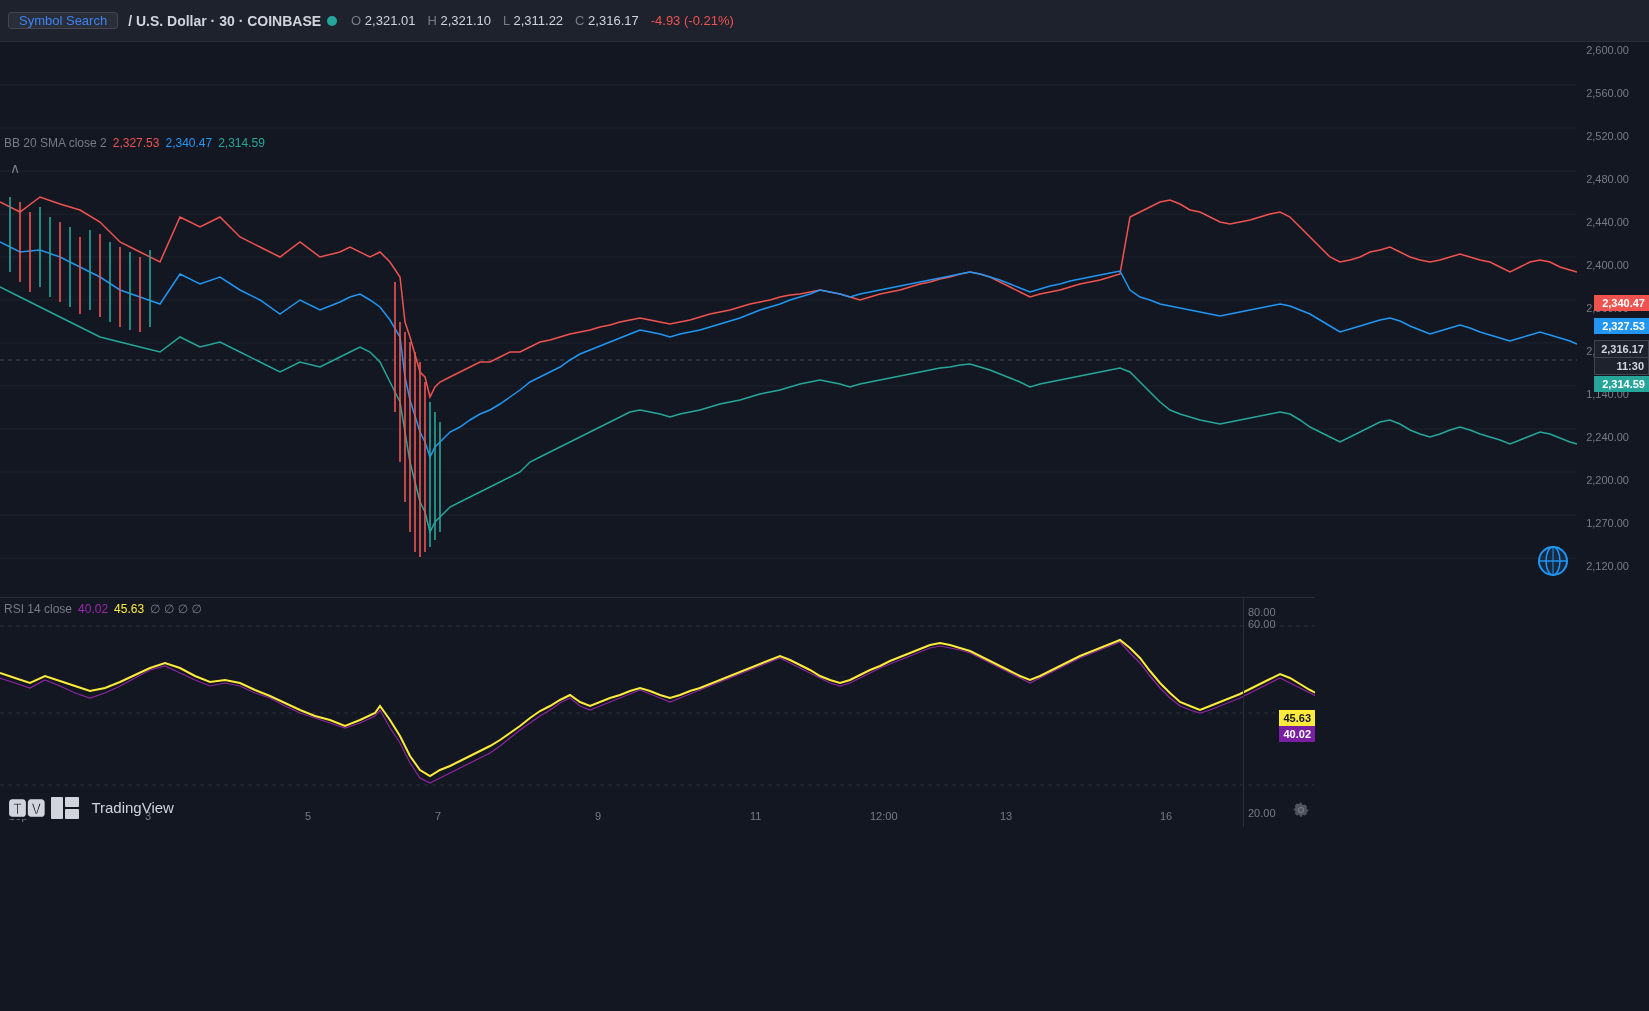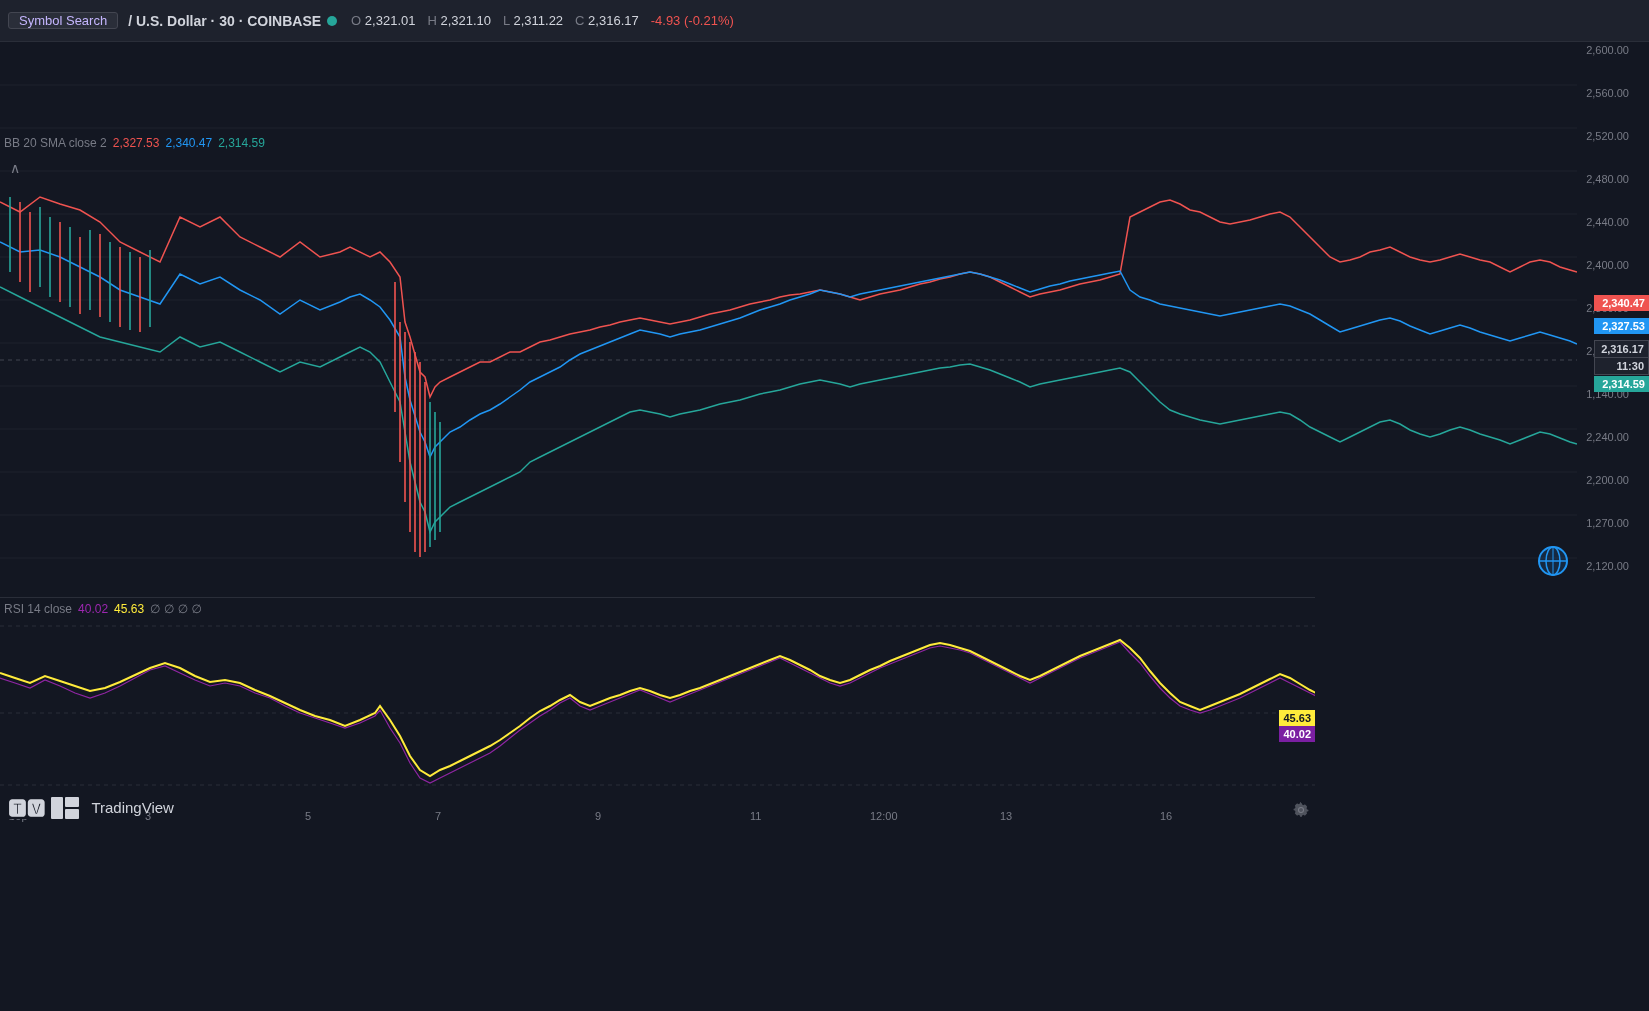--- a/index.html
+++ b/index.html
@@ -20,21 +20,21 @@
       padding: 4px 8px;
       height: 42px;
       background: #1e222d;
       border-bottom: 1px solid #2a2e39;
       position: relative;
       z-index: 10;
     }
 
     #symbol-search-btn {
       background: #2a2e39;
-      color: #c4b5fd;
+      color: #3b82f6;
       border: 1px solid #434651;
       padding: 0 10px;
       font-size: 13px;
       cursor: pointer;
       border-radius: 3px;
       margin-right: 10px;
     }
 
     #header-info {
       display: flex;
@@ -531,20 +531,25 @@
     " fill="none" stroke="#ffeb3b" stroke-width="2"></polyline>
   </svg>
 
   <div id="rsi-label">
     <span>RSI 14 close</span>
     <span class="rsi-val-purple">40.02</span>
     <span class="rsi-val-yellow">45.63</span>
     <span>∅ ∅ ∅ ∅</span>
   </div>
 
+  <div id="rsi-right-scale">
+    <span>80.00</span>
+    <span>60.00</span>
+    <span style="margin-top:auto">20.00</span>
+  </div>
 
   <div id="rsi-right-badges">
     <div class="rsi-badge-yellow" style="top:112px">45.63</div>
     <div class="rsi-badge-purple" style="top:128px">40.02</div>
   </div>
 
   <div id="x-axis" style="bottom:0; height:22px; position:absolute; left:0; width:1577px; display:flex; align-items:center;">
     <span style="position:absolute; left:8px; font-size:11px; color:#787b86;">Sep</span>
     <span style="position:absolute; left:145px; font-size:11px; color:#787b86;">3</span>
     <span style="position:absolute; left:305px; font-size:11px; color:#787b86;">5</span>

